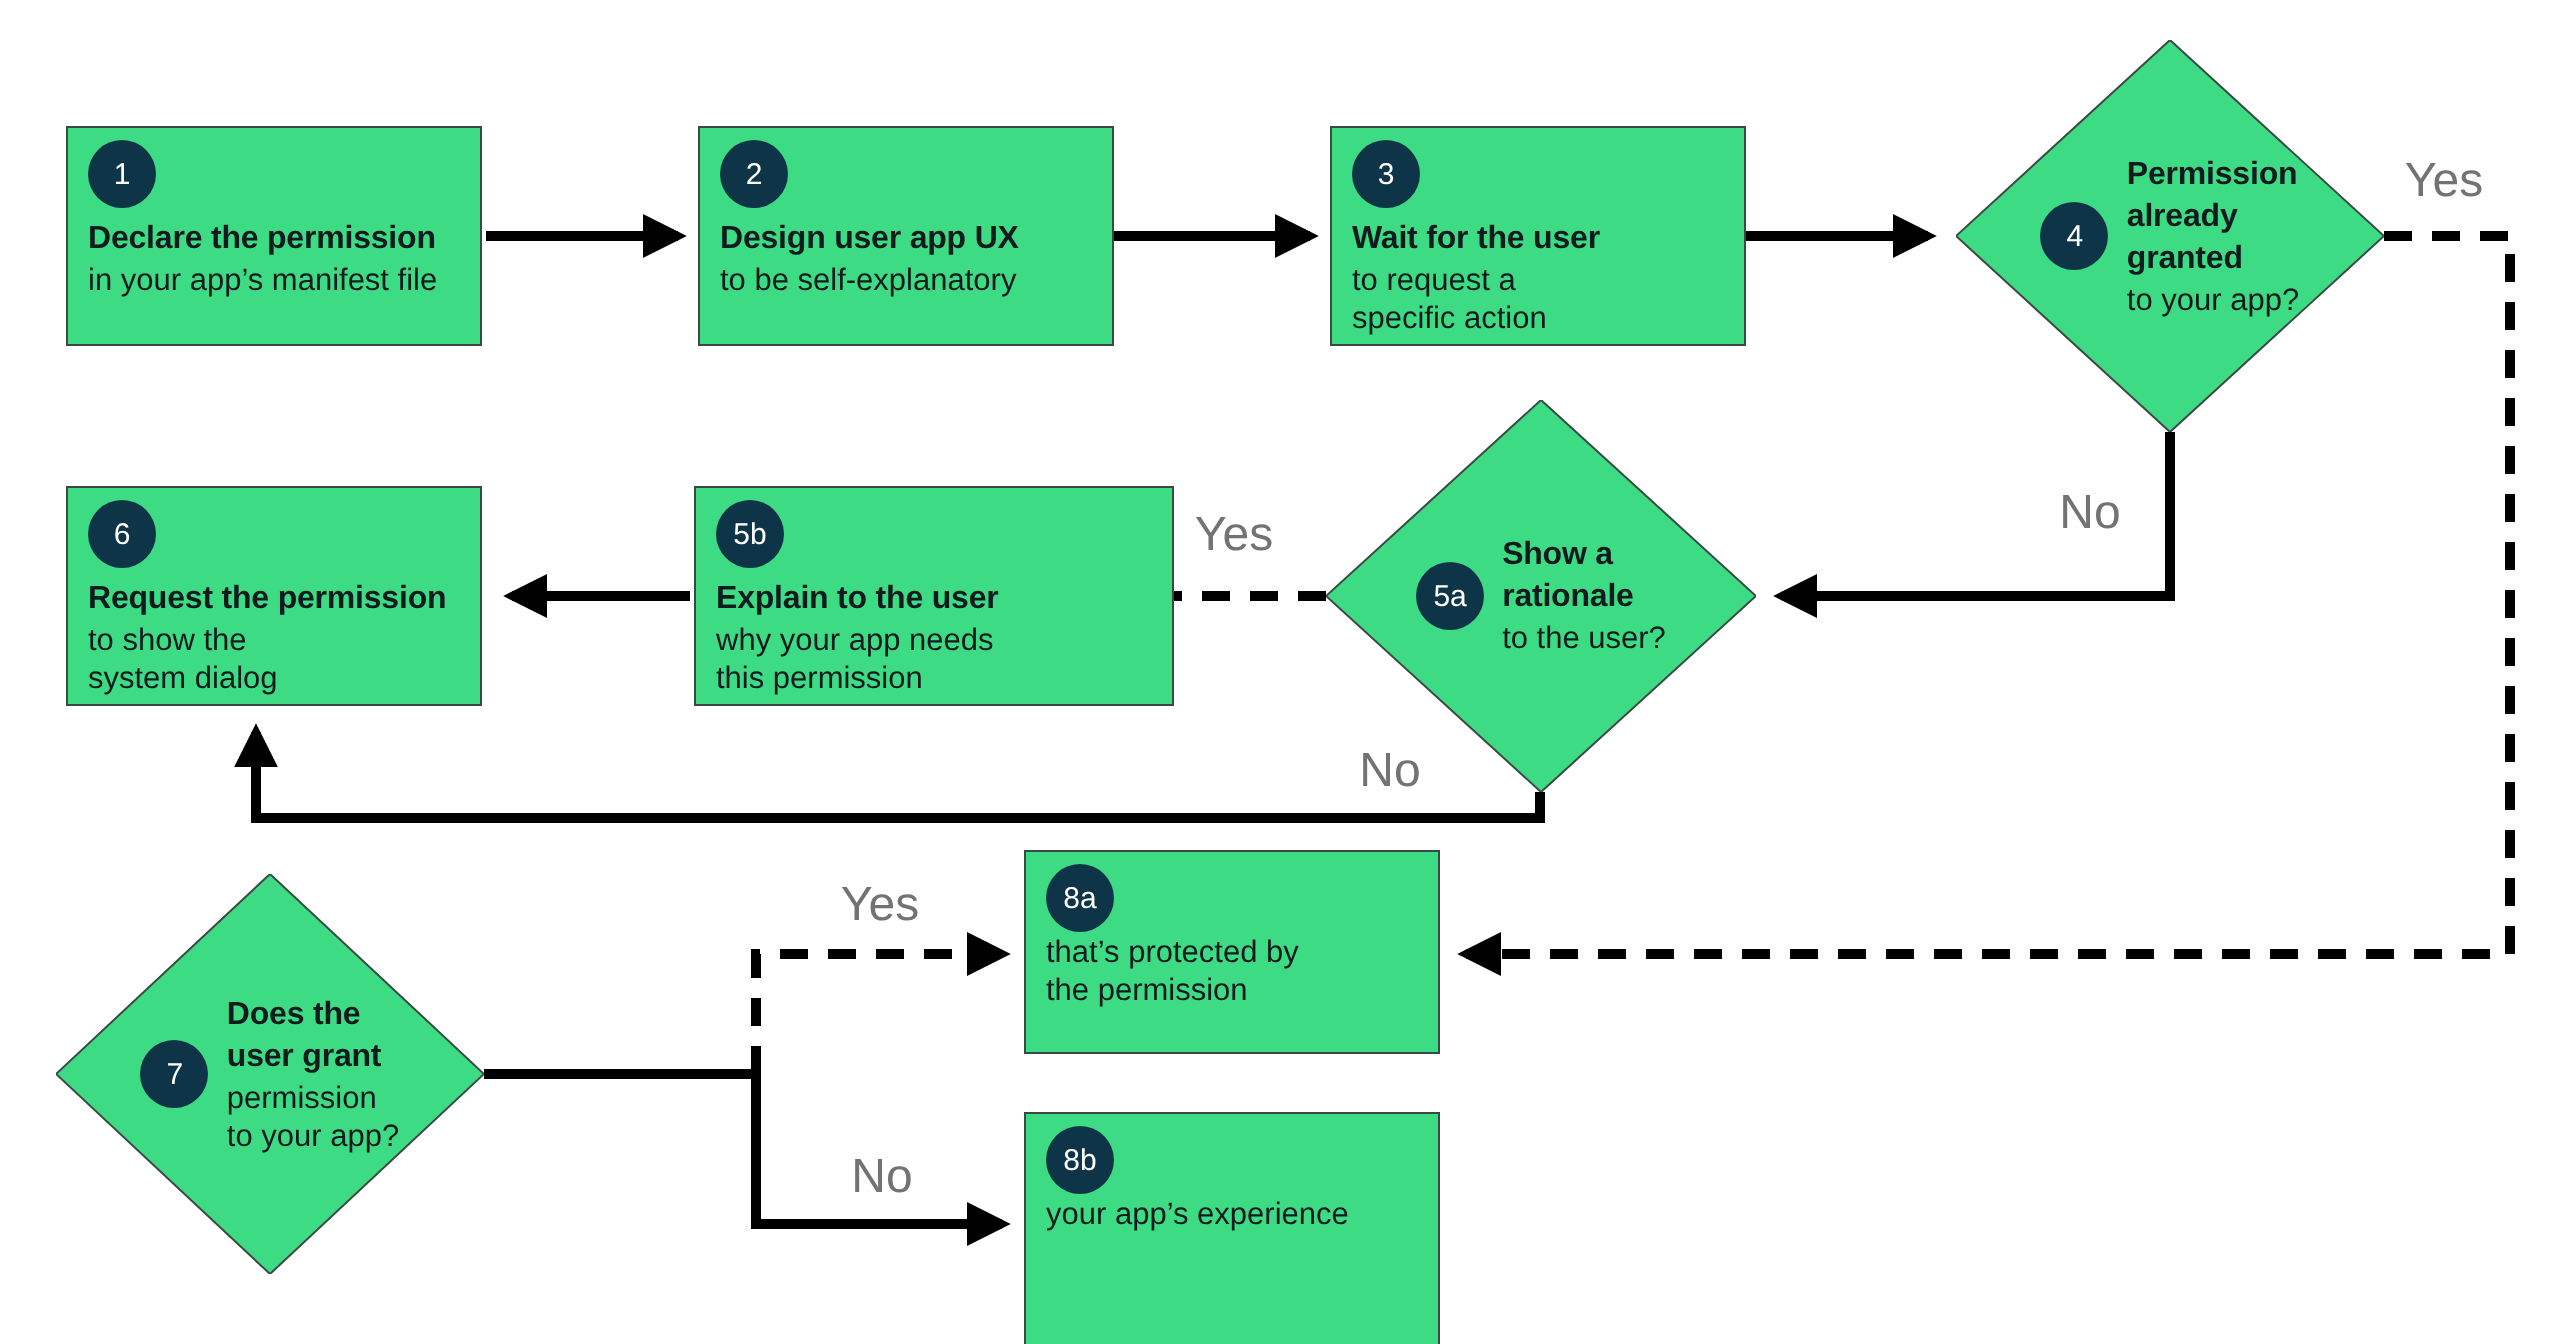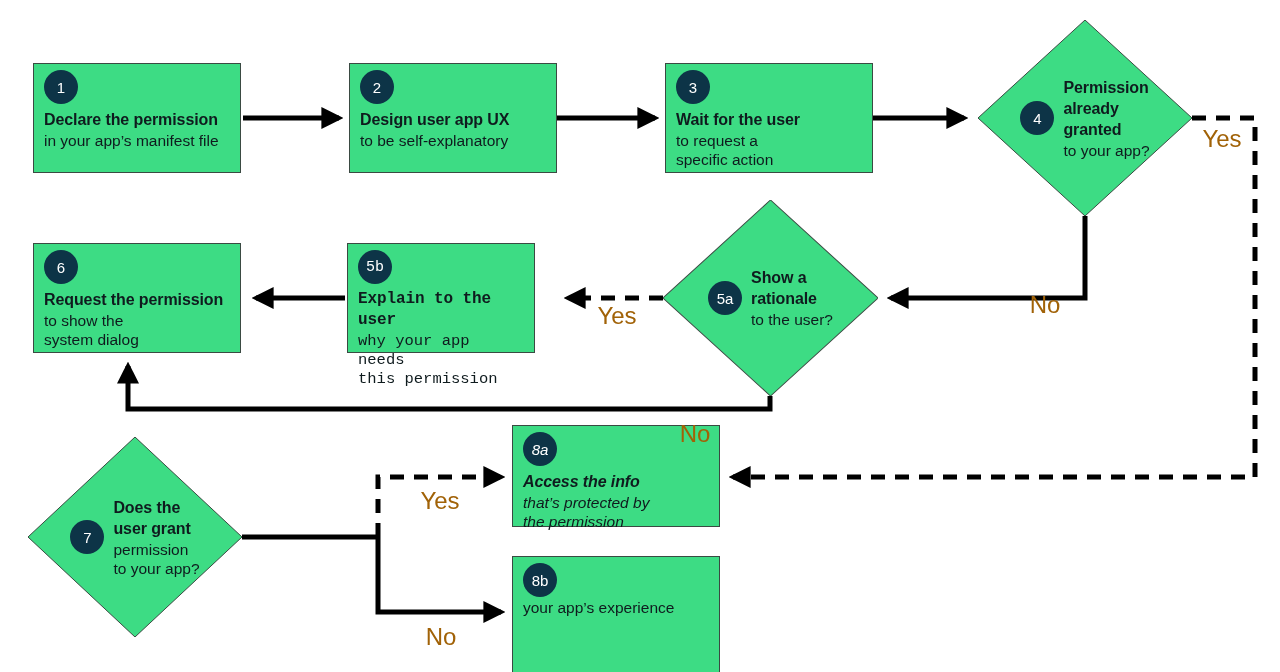--- a/index.html
+++ b/index.html
@@ -30,21 +30,21 @@
   .diamond .dshape{position:absolute;left:0;top:0;width:100%;height:100%;}
   .diamond .dshape polygon{fill:#3ddc84;stroke:#3a4a42;stroke-width:1;vector-effect:non-scaling-stroke;}
   .dcontent{
     position:absolute;left:0;top:0;width:100%;height:100%;
     display:flex;align-items:center;justify-content:center;gap:9px;
   }
   .dcontent .title{margin-top:0;}
   
   .edge-label{
     position:absolute;transform:translate(-50%,-50%);
-    font-size:24px;font-weight:400;color:#a16207;white-space:nowrap;margin-top:48px;
+    font-size:24px;font-weight:400;color:#737373;white-space:nowrap;
   }
 </style>
 </head>
 <body>
 
 <div id="canvas">
 
   <svg id="edges">
     <defs>
       <marker id="arr" viewBox="0 0 10 10" refX="8" refY="5" markerWidth="4.4" markerHeight="4.4" orient="auto-start-reverse">
@@ -83,30 +83,29 @@
 specific action</div>
   </div>
 
   <div class="box" style="left:33px;top:243px;width:208px;height:110px;">
     <span class="badge">6</span>
     <div class="title">Request the permission</div>
     <div class="body">to show the
 system dialog</div>
   </div>
 
-  <div class="box" style="left:347px;top:243px;width:188px;height:110px;font-family:Liberation Mono, monospace;">
+  <div class="box" style="left:347px;top:243px;width:240px;height:110px;">
     <span class="badge">5b</span>
     <div class="title">Explain to the user</div>
     <div class="body">why your app needs
 this permission</div>
   </div>
 
-  <div class="box" style="left:512px;top:425px;width:208px;height:102px;font-style:italic;">
+  <div class="box" style="left:512px;top:425px;width:208px;height:102px;">
     <span class="badge">8a</span>
-    <div class="title">Access the info</div>
     <div class="body">that’s protected by
 the permission</div>
   </div>
 
   <div class="box" style="left:512px;top:556px;width:208px;height:142px;">
     <span class="badge">8b</span>
     <div class="body">your app’s experience</div>
   </div>
 
   <div class="diamond" style="left:978px;top:20px;width:214px;height:196px;">

